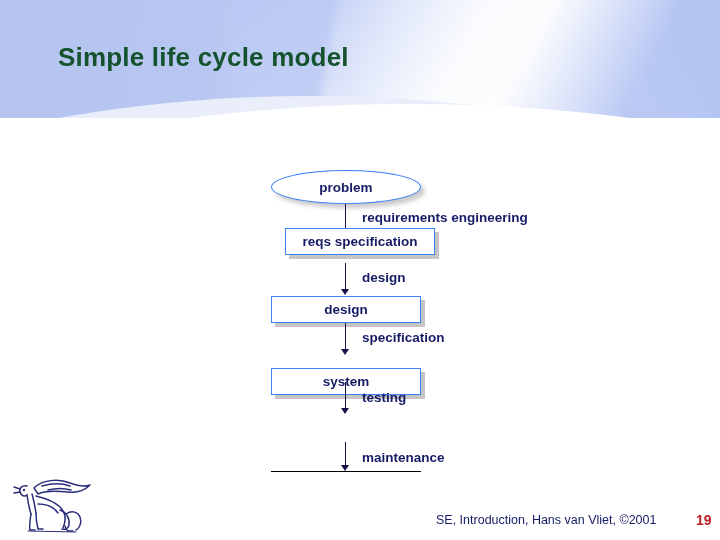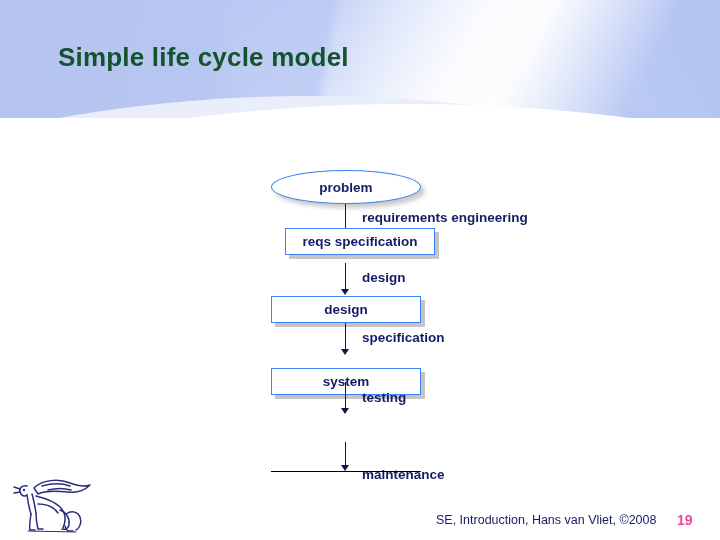--- a/index.html
+++ b/index.html
@@ -90,22 +90,22 @@
   .baseline{
     position:absolute;left:271px;width:150px;height:1px;background:#000000;
   }
 
   
   .footer-text{
     position:absolute;left:436px;top:513px;
     font-size:12.5px;color:#161b66;white-space:nowrap;
   }
   .page-number{
-    position:absolute;left:677px;top:512px;
-    font-size:14px;font-weight:bold;color:#ec4899;
+    position:absolute;left:696px;top:512px;
+    font-size:14px;font-weight:bold;color:#b91c1c;
   }
   .logo{
     position:absolute;left:8px;top:474px;width:86px;height:62px;
   }
 </style>
 </head>
 <body>
 
 <div class="banner">
   <div class="banner-base"></div>
@@ -147,21 +147,21 @@
     <span>system</span>
   </div>
 
   <div class="connector" style="top:382px;height:27px;"></div>
   <div class="arrowhead" style="top:408px;"></div>
   <div class="edge-label" style="left:362px;top:390px;">testing</div>
 
 
   <div class="connector" style="top:442px;height:27px;"></div>
   <div class="arrowhead" style="top:465px;"></div>
-  <div class="edge-label" style="left:362px;top:450px;margin-top:17px;">maintenance</div>
+  <div class="edge-label" style="left:362px;top:450px;">maintenance</div>
 
   <div class="baseline" style="top:471px;"></div>
 </div>
 
 <div class="logo">
   <svg viewBox="0 0 86 62" width="86" height="62" aria-hidden="true">
     <g fill="none" stroke="#2b2f7a" stroke-width="1.5" stroke-linecap="round" stroke-linejoin="round">
 
       <path d="M26 14 C34 6, 50 4, 62 9 C70 12, 76 13, 82 11 C76 17, 68 19, 60 18 C50 17, 38 16, 30 20 Z"></path>
       <path d="M34 12 C44 9, 54 9, 62 12"></path>
@@ -183,15 +183,15 @@
       <path d="M52 36 C58 38, 62 44, 61 51 C60 55, 57 56, 54 55"></path>
       <path d="M57 52 C58 55, 58 56, 60 57 L65 57"></path>
 
       <path d="M58 40 C64 36, 70 38, 72 43 C74 48, 72 54, 68 56"></path>
 
       <path d="M20 57 L68 58" stroke-width="1"></path>
     </g>
   </svg>
 </div>
 
-<div class="footer-text">SE, Introduction, Hans van Vliet, ©2008</div>
+<div class="footer-text">SE, Introduction, Hans van Vliet, ©2001</div>
 
 <div class="page-number">19</div>
 
 </body></html>

